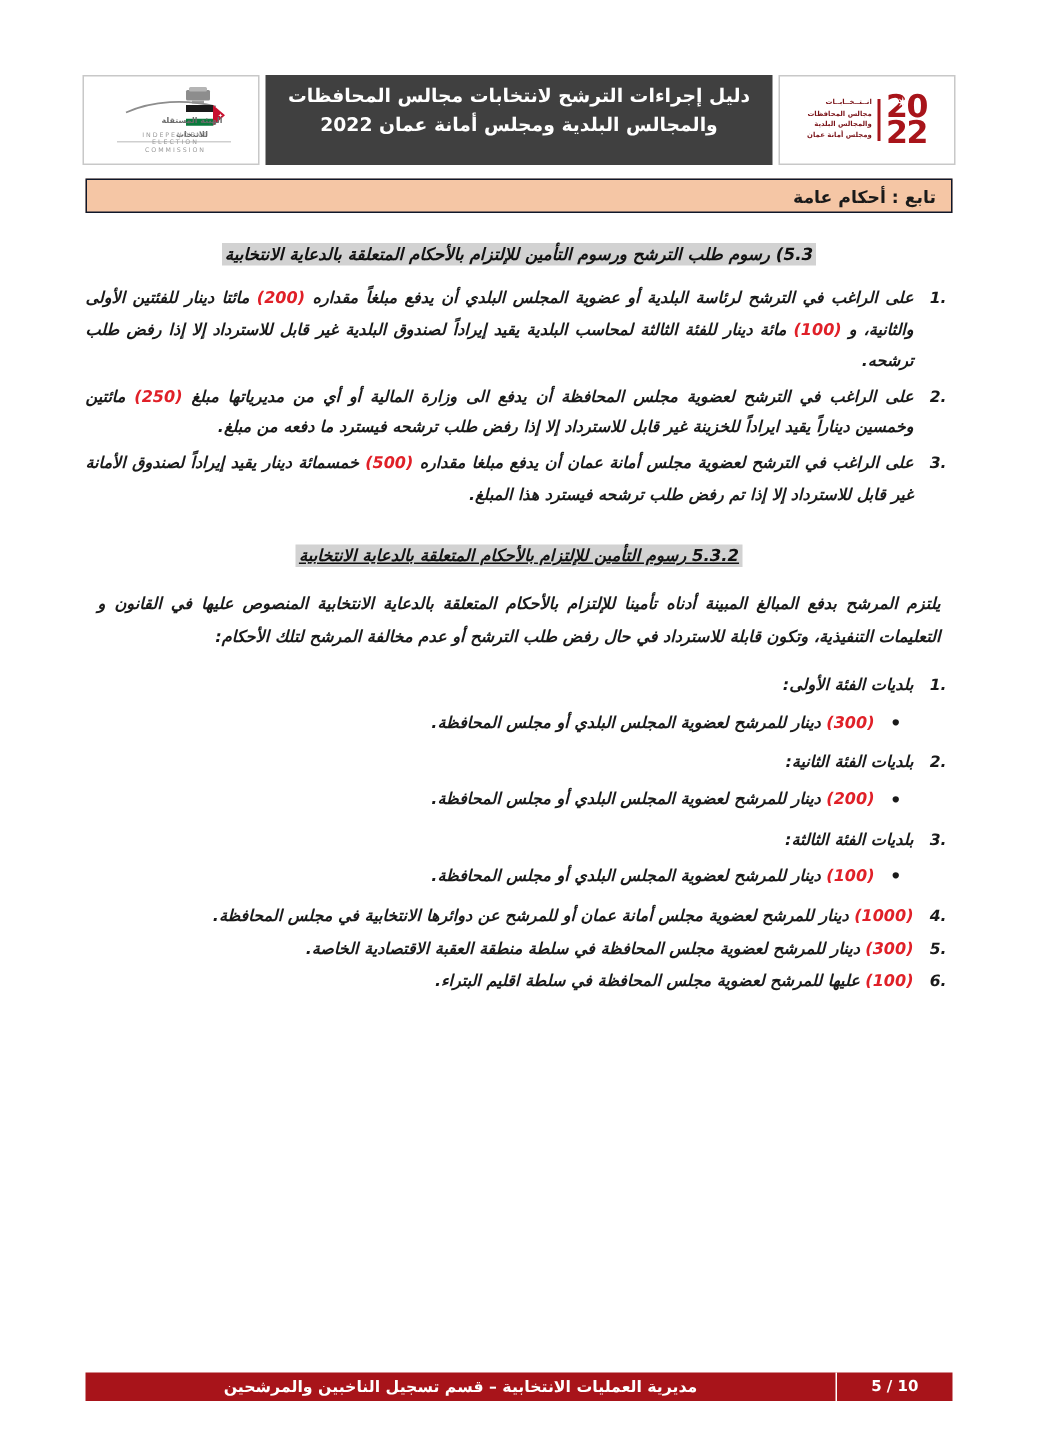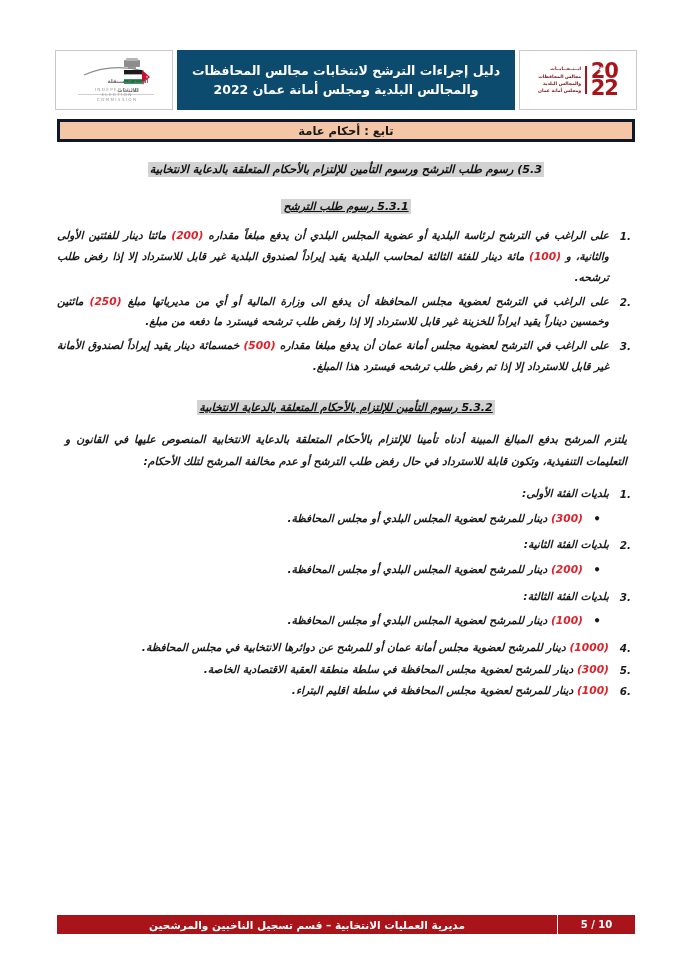--- a/index.html
+++ b/index.html
@@ -81,26 +81,25 @@
     color: #7a1318;
     line-height: 1.62;
     text-align: right;
     font-weight: bold;
     white-space: nowrap;
   }
 
   
   .title-band {
     flex: 1 1 auto;
-    background: #0c4a6e;
+    background: #404040;
     color: #ffffff;
     display: flex;
     flex-direction: column;
     align-items: center;
-    justify-content: center;
     text-align: center;
     padding: 4px 10px;
   }
   .title-band .line {
     font-size: 12.5px;
     font-weight: bold;
     line-height: 1.55;
     white-space: nowrap;
   }
 
@@ -148,24 +147,24 @@
   }
 
   
   .section-bar {
     position: absolute;
     top: 119px;
     right: 57px;
     left: 57px;
     height: 23px;
     background: #f5c6a5;
-    border: 3px solid #0f172a;
-    display: flex;
-    align-items: center;
-    justify-content: center;
+    border: 1px solid #0f172a;
+    display: flex;
+    align-items: center;
+    justify-content: flex-start;
     padding: 0 10px;
   }
   .section-bar-text {
     font-size: 11.5px;
     font-weight: bold;
     color: #1a1a1a;
   }
 
   
   .content {
@@ -367,23 +366,20 @@
   <div class="section-bar">
     <span class="section-bar-text">تابع : أحكام عامة</span>
   </div>
 
   <div class="content">
 
     <div class="h-main">
       <span>5.3) رسوم طلب الترشح ورسوم التأمين للإلتزام بالأحكام المتعلقة بالدعاية الانتخابية</span>
     </div>
 
-    <div class="h-sub">
-      <span>5.3.1 رسوم طلب الترشح</span>
-    </div>
 
     <ol class="numbered">
       <li>
         <span class="num">1.</span>
         <span>على الراغب في الترشح لرئاسة البلدية أو عضوية المجلس البلدي أن يدفع مبلغاً مقداره </span><span class="amt">(200)</span><span> مائتا دينار للفئتين الأولى والثانية، و </span><span class="amt">(100)</span><span> مائة دينار للفئة الثالثة لمحاسب البلدية يقيد إيراداً لصندوق البلدية غير قابل للاسترداد إلا إذا رفض طلب ترشحه.</span>
       </li>
       <li>
         <span class="num">2.</span>
         <span>على الراغب في الترشح لعضوية مجلس المحافظة أن يدفع الى وزارة المالية أو أي من مديرياتها مبلغ </span><span class="amt">(250)</span><span> مائتين وخمسين ديناراً يقيد ايراداً للخزينة غير قابل للاسترداد إلا إذا رفض طلب ترشحه فيسترد ما دفعه من مبلغ.</span>
       </li>
@@ -428,21 +424,21 @@
       <li style="text-align:justify;">
         <span class="num">4.</span>
         <span class="amt">(1000)</span><span> دينار للمرشح لعضوية مجلس أمانة عمان أو للمرشح عن دوائرها الانتخابية في مجلس المحافظة.</span>
       </li>
       <li style="text-align:justify;">
         <span class="num">5.</span>
         <span class="amt">(300)</span><span> دينار للمرشح لعضوية  مجلس المحافظة في سلطة منطقة العقبة الاقتصادية الخاصة.</span>
       </li>
       <li>
         <span class="num">6.</span>
-        <span class="amt">(100)</span><span> دينار للمرشح لعضوية  مجلس المحافظة في سلطة اقليم البتراء.</span>
+        <span class="amt">(100)</span><span> عليها للمرشح لعضوية  مجلس المحافظة في سلطة اقليم البتراء.</span>
       </li>
     </ol>
 
   </div>
 
   <div class="footer">
     <div class="footer-page">5 / 10</div>
     <div class="footer-text">مديرية العمليات الانتخابية – قسم تسجيل الناخبين والمرشحين</div>
   </div>
 

